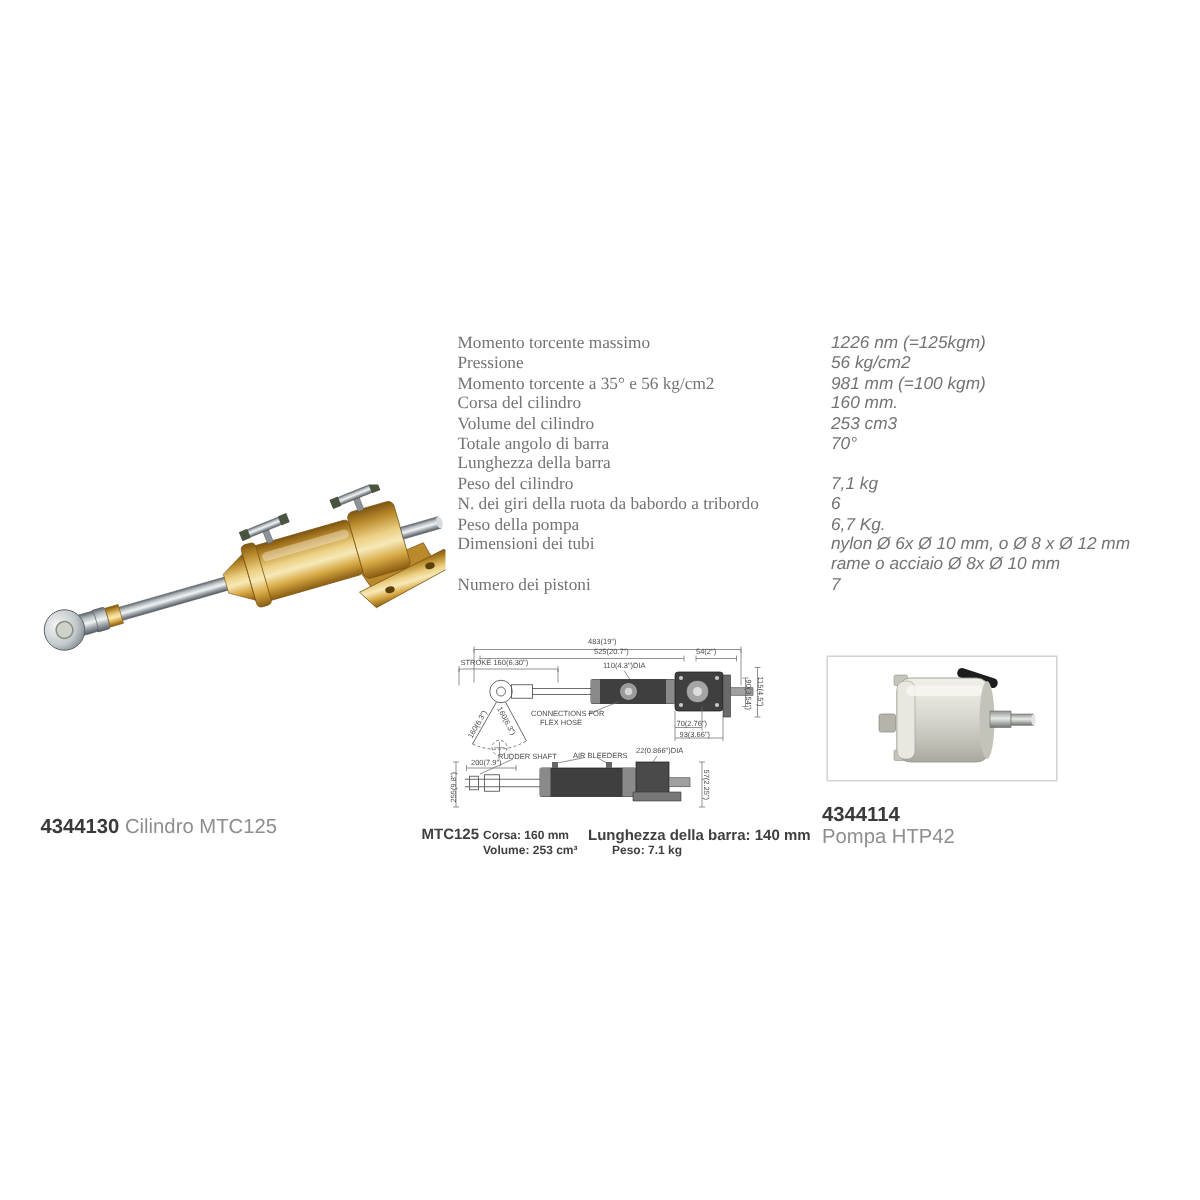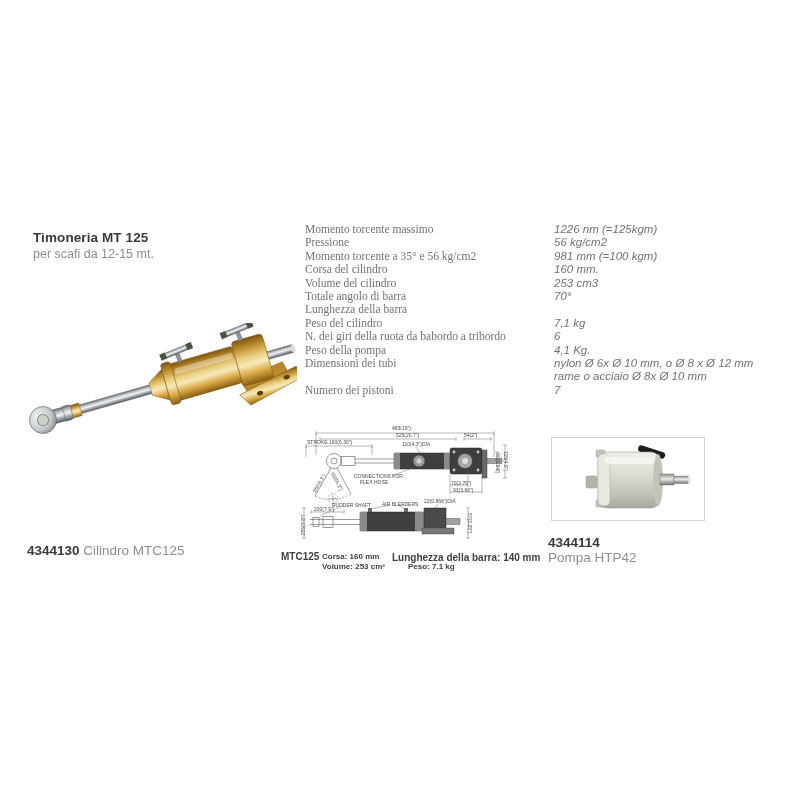--- a/index.html
+++ b/index.html
@@ -47,24 +47,20 @@
 
   
   .pump-box{position:absolute;left:551px;top:437px;width:152px;height:82px;
             border:1px solid #d2d2d2;background:#ffffff;}
 </style>
 </head>
 <body>
 
 <div class="page">
 
-  <div class="intro">
-    <div class="title">Timoneria MT 125</div>
-    <div class="subtitle">per scafi da 12-15 mt.</div>
-  </div>
 
   <div class="specs" id="specTable">
       <div class="spec-row">
         <span class="spec-label">Momento torcente massimo</span>
         <span class="spec-value">1226 nm (=125kgm)</span>
       </div>
       <div class="spec-row">
         <span class="spec-label">Pressione</span>
         <span class="spec-value">56 kg/cm2</span>
       </div>
@@ -90,21 +86,21 @@
       <div class="spec-row">
         <span class="spec-label">Peso del cilindro</span>
         <span class="spec-value">7,1 kg</span>
       </div>
       <div class="spec-row">
         <span class="spec-label">N. dei giri della ruota da babordo a tribordo</span>
         <span class="spec-value">6</span>
       </div>
       <div class="spec-row">
         <span class="spec-label">Peso della pompa</span>
-        <span class="spec-value">4,1 Kg.</span>
+        <span class="spec-value">6,7 Kg.</span>
       </div>
       <div class="spec-row">
         <span class="spec-label">Dimensioni dei tubi</span>
         <span class="spec-value">nylon Ø 6x Ø 10 mm, o Ø 8 x Ø 12 mm</span>
       </div>
       <div class="spec-row">
         <span class="spec-label"></span>
         <span class="spec-value">rame o acciaio Ø 8x Ø 10 mm</span>
       </div>
       <div class="spec-row">

